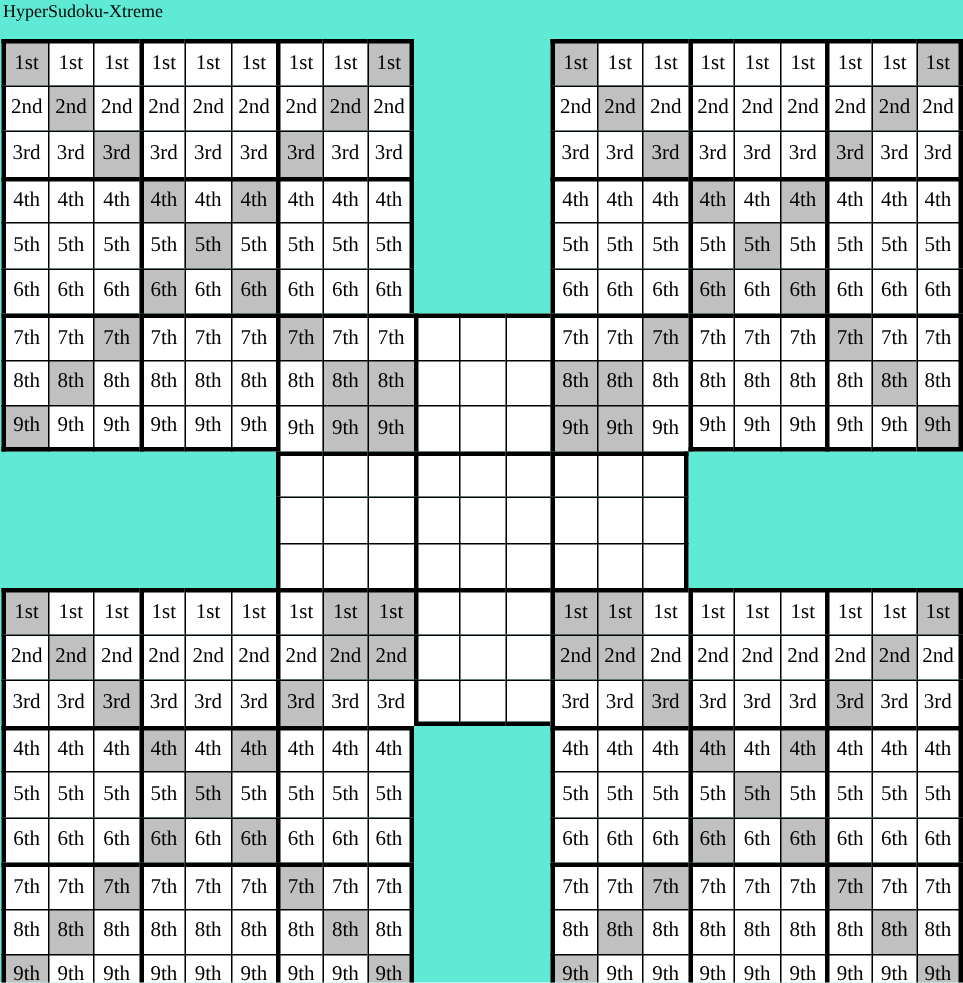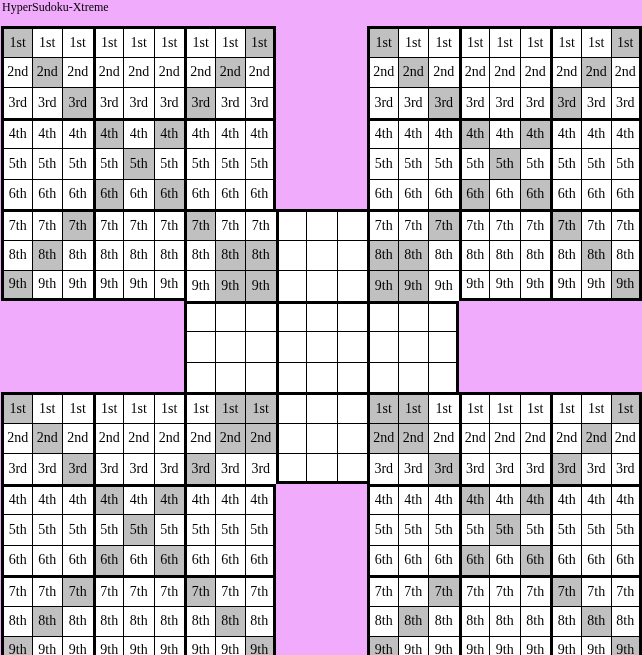--- a/index.html
+++ b/index.html
@@ -1,20 +1,20 @@
 <!DOCTYPE html>
 <html><head>
 <meta charset="utf-8">
 <style>
   html, body { margin: 0; padding: 0; background: #ffffff; }
   .page {
     position: relative;
     width: 642px;
     height: 655px;
-    background: #f0abfc;
+    background: #5eead4;
     font-family: "Liberation Serif", serif;
     text-align: right;
   }
   .title {
     position: absolute;
     left: 2px;
     top: 0px;
     font-size: 12px;
     line-height: 14px;
     color: #000000;

